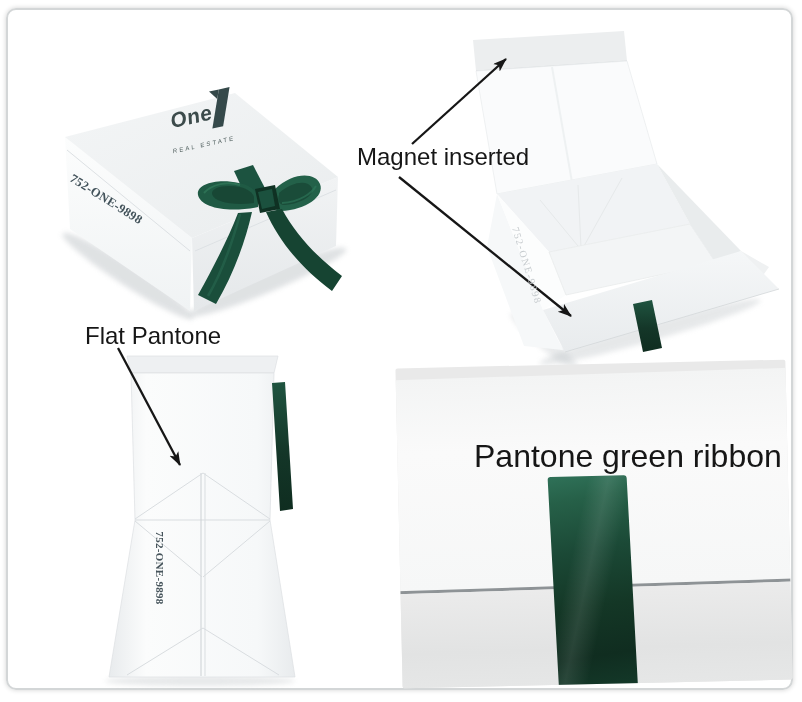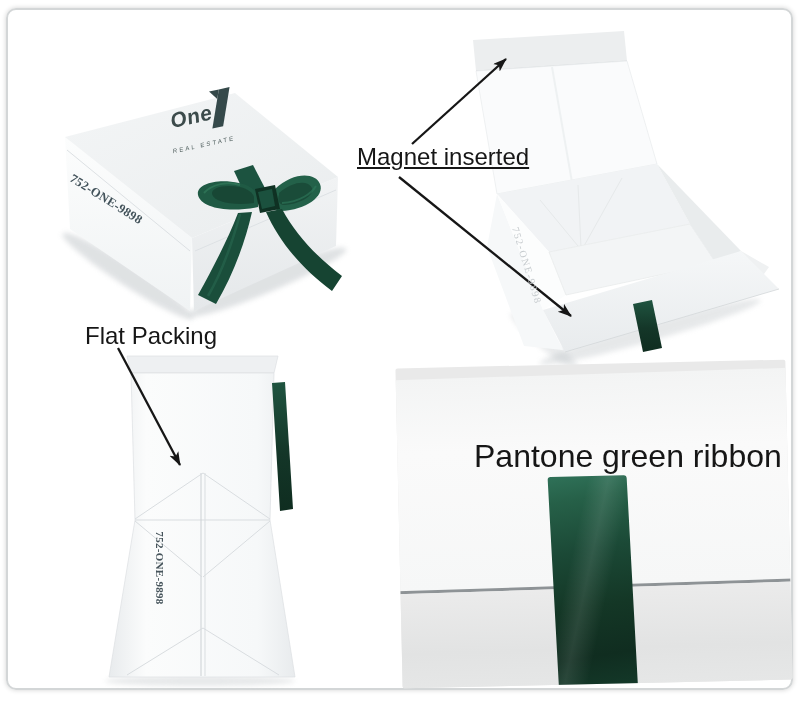--- a/index.html
+++ b/index.html
@@ -4,21 +4,21 @@
 <style>
   html,body{margin:0;padding:0;background:#ffffff;}
   .stage{position:relative;width:802px;height:702px;background:#ffffff;overflow:hidden;
          font-family:"Liberation Sans",sans-serif;}
   .frame{position:absolute;left:6px;top:8px;width:783px;height:678px;
          border:2px solid #d3d6d7;border-radius:10px;box-shadow:0 0 5px rgba(0,0,0,.18);}
   .art{position:absolute;left:0;top:0;pointer-events:none;}
 
   
   .lbl{position:absolute;color:#161616;white-space:nowrap;z-index:6;}
-  .lbl-magnet{left:357px;top:143px;font-size:24px;text-decoration:underline;}
+  .lbl-magnet{left:357px;top:143px;font-size:24px;}
   .lbl-flat{left:85px;top:322px;font-size:24px;}
   .lbl-pantone{left:474px;top:438px;font-size:32px;}
 
   
   .logo{position:absolute;left:170px;top:110px;z-index:5;transform:rotate(-12deg) skewX(-8deg);
         transform-origin:left top;}
   .logo-row{display:flex;align-items:flex-start;}
   .logo-one{font-size:21px;font-weight:600;color:#3c4b4b;letter-spacing:.5px;line-height:1;}
   .logo-bar{width:11px;height:37px;background:#35494a;margin-left:4px;position:relative;
             transform:translateY(-10px) skewX(-14deg);}
@@ -168,21 +168,21 @@
   </svg>
 
   <div class="photo4">
     <div class="p4-lid"></div>
     <div class="p4-edge"></div>
     <div class="p4-front"></div>
     <div class="p4-ribbon"></div>
   </div>
 
   <div class="lbl lbl-magnet">Magnet inserted</div>
-  <div class="lbl lbl-flat">Flat Packing</div>
+  <div class="lbl lbl-flat">Flat Pantone</div>
   <div class="lbl lbl-pantone">Pantone green ribbon</div>
 
   <div class="logo">
     <div class="logo-row">
       <span class="logo-one">One</span>
       <span class="logo-bar"></span>
     </div>
     <div class="logo-sub">REAL ESTATE</div>
   </div>
 

